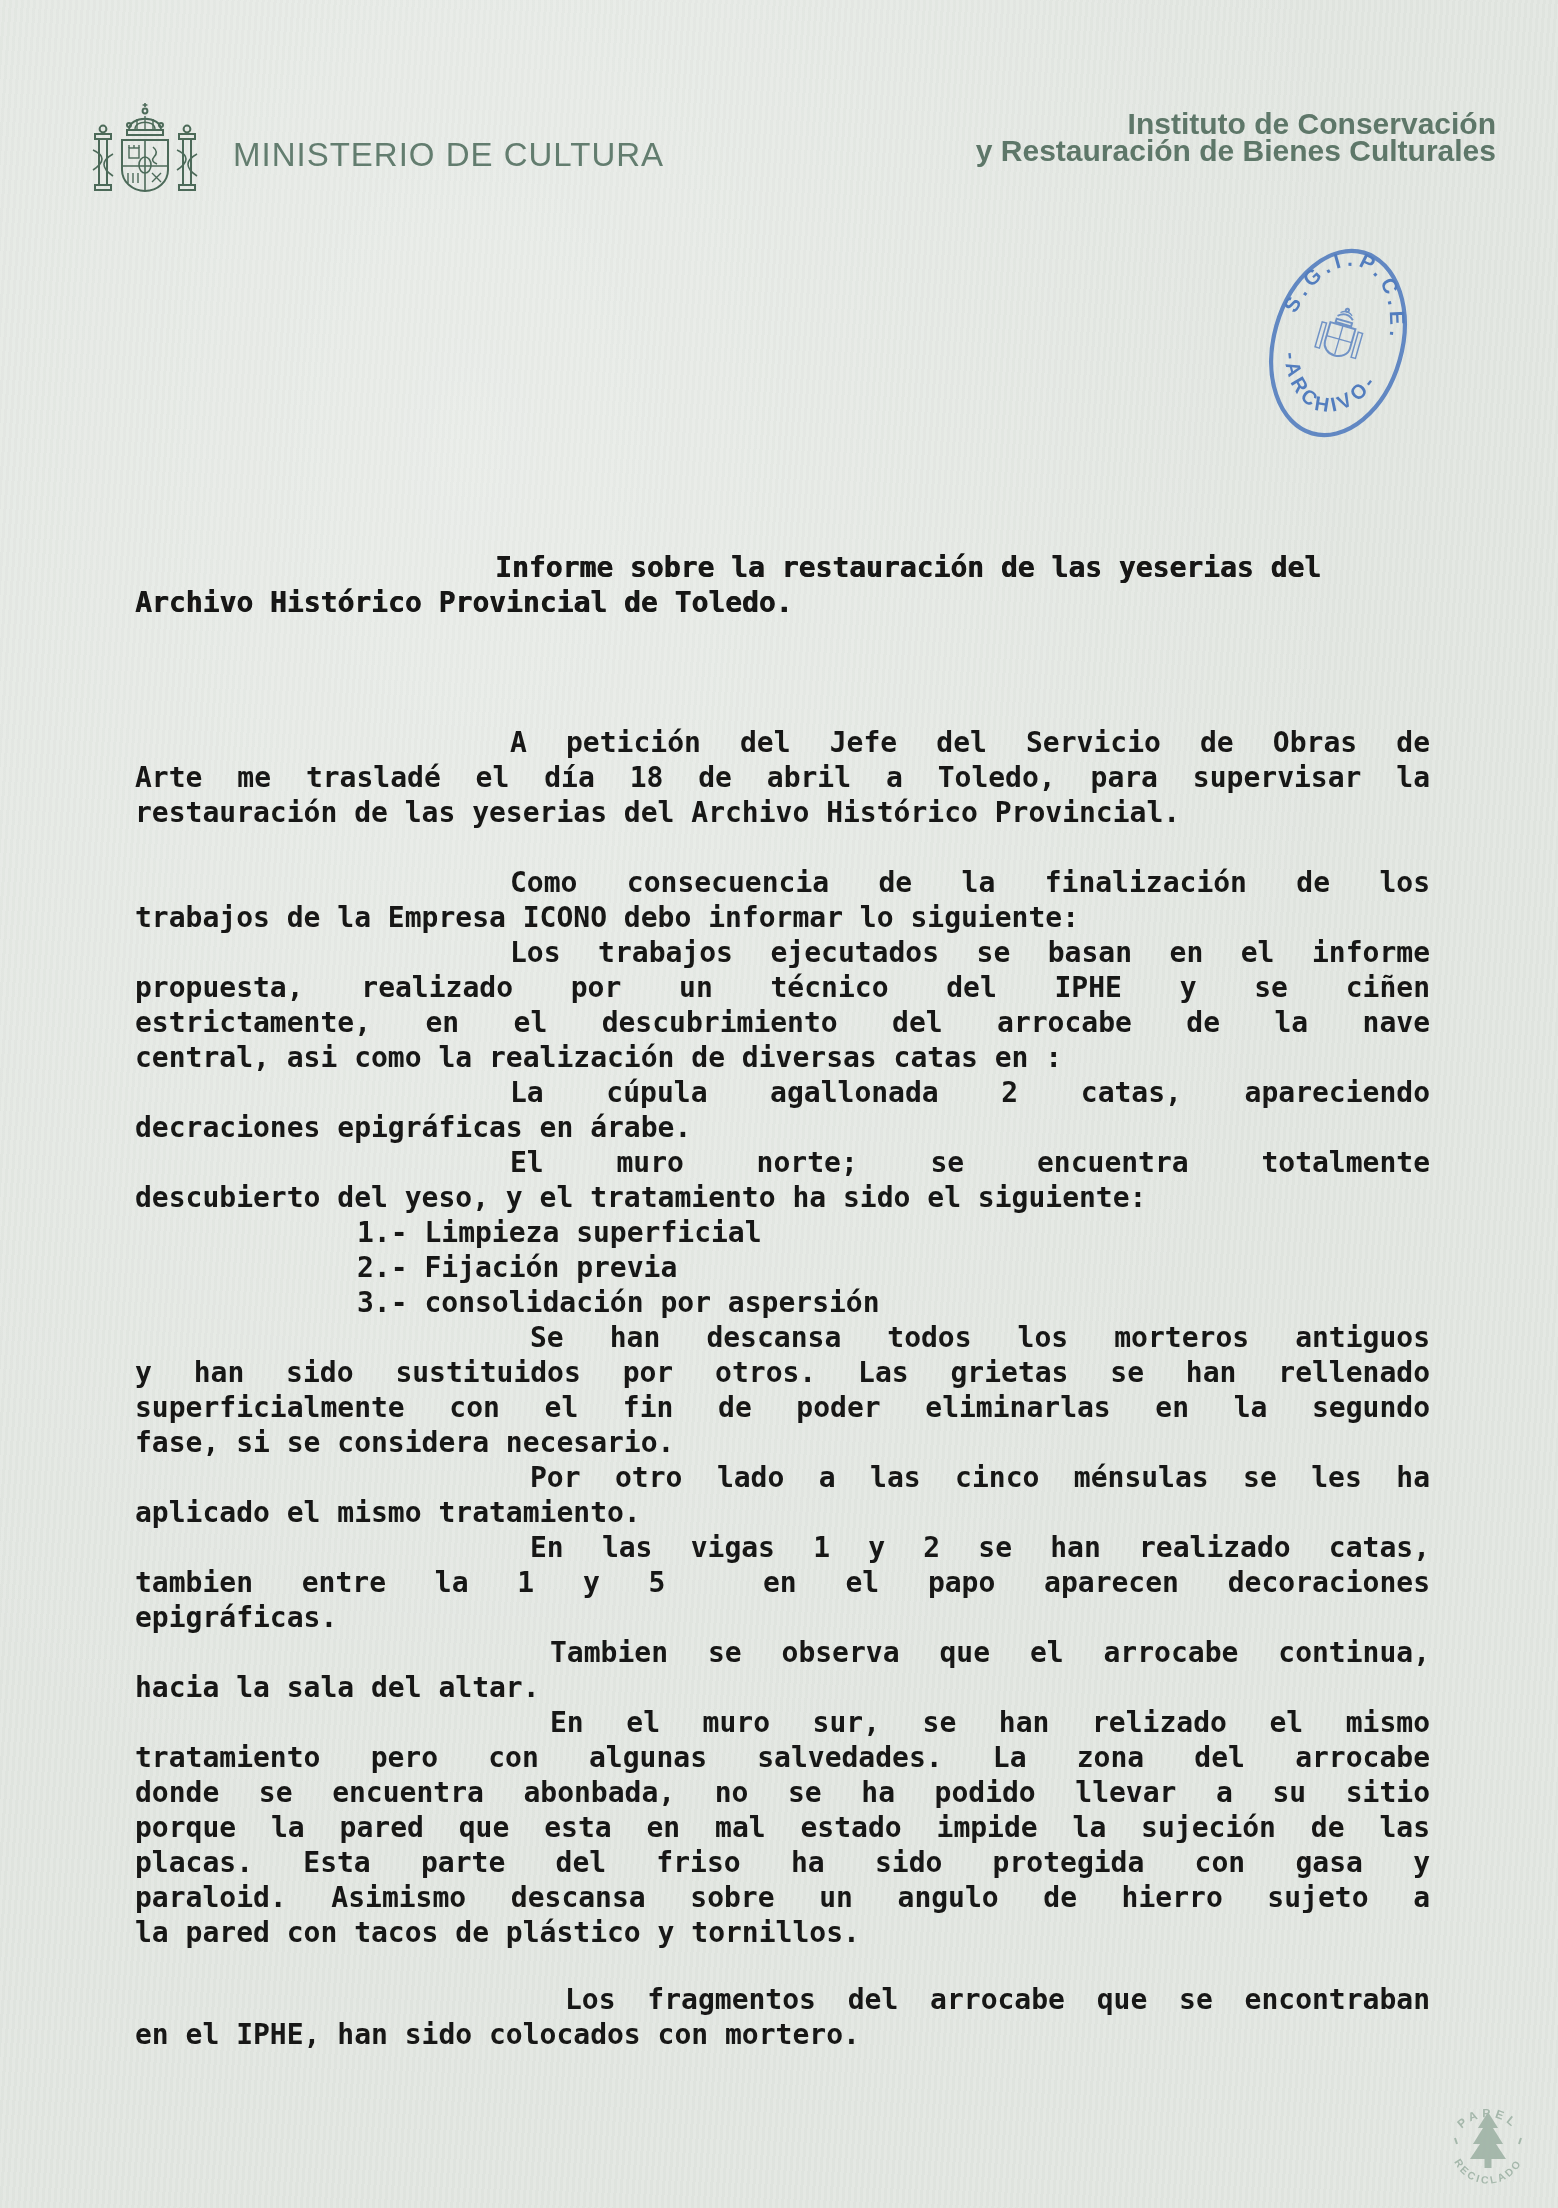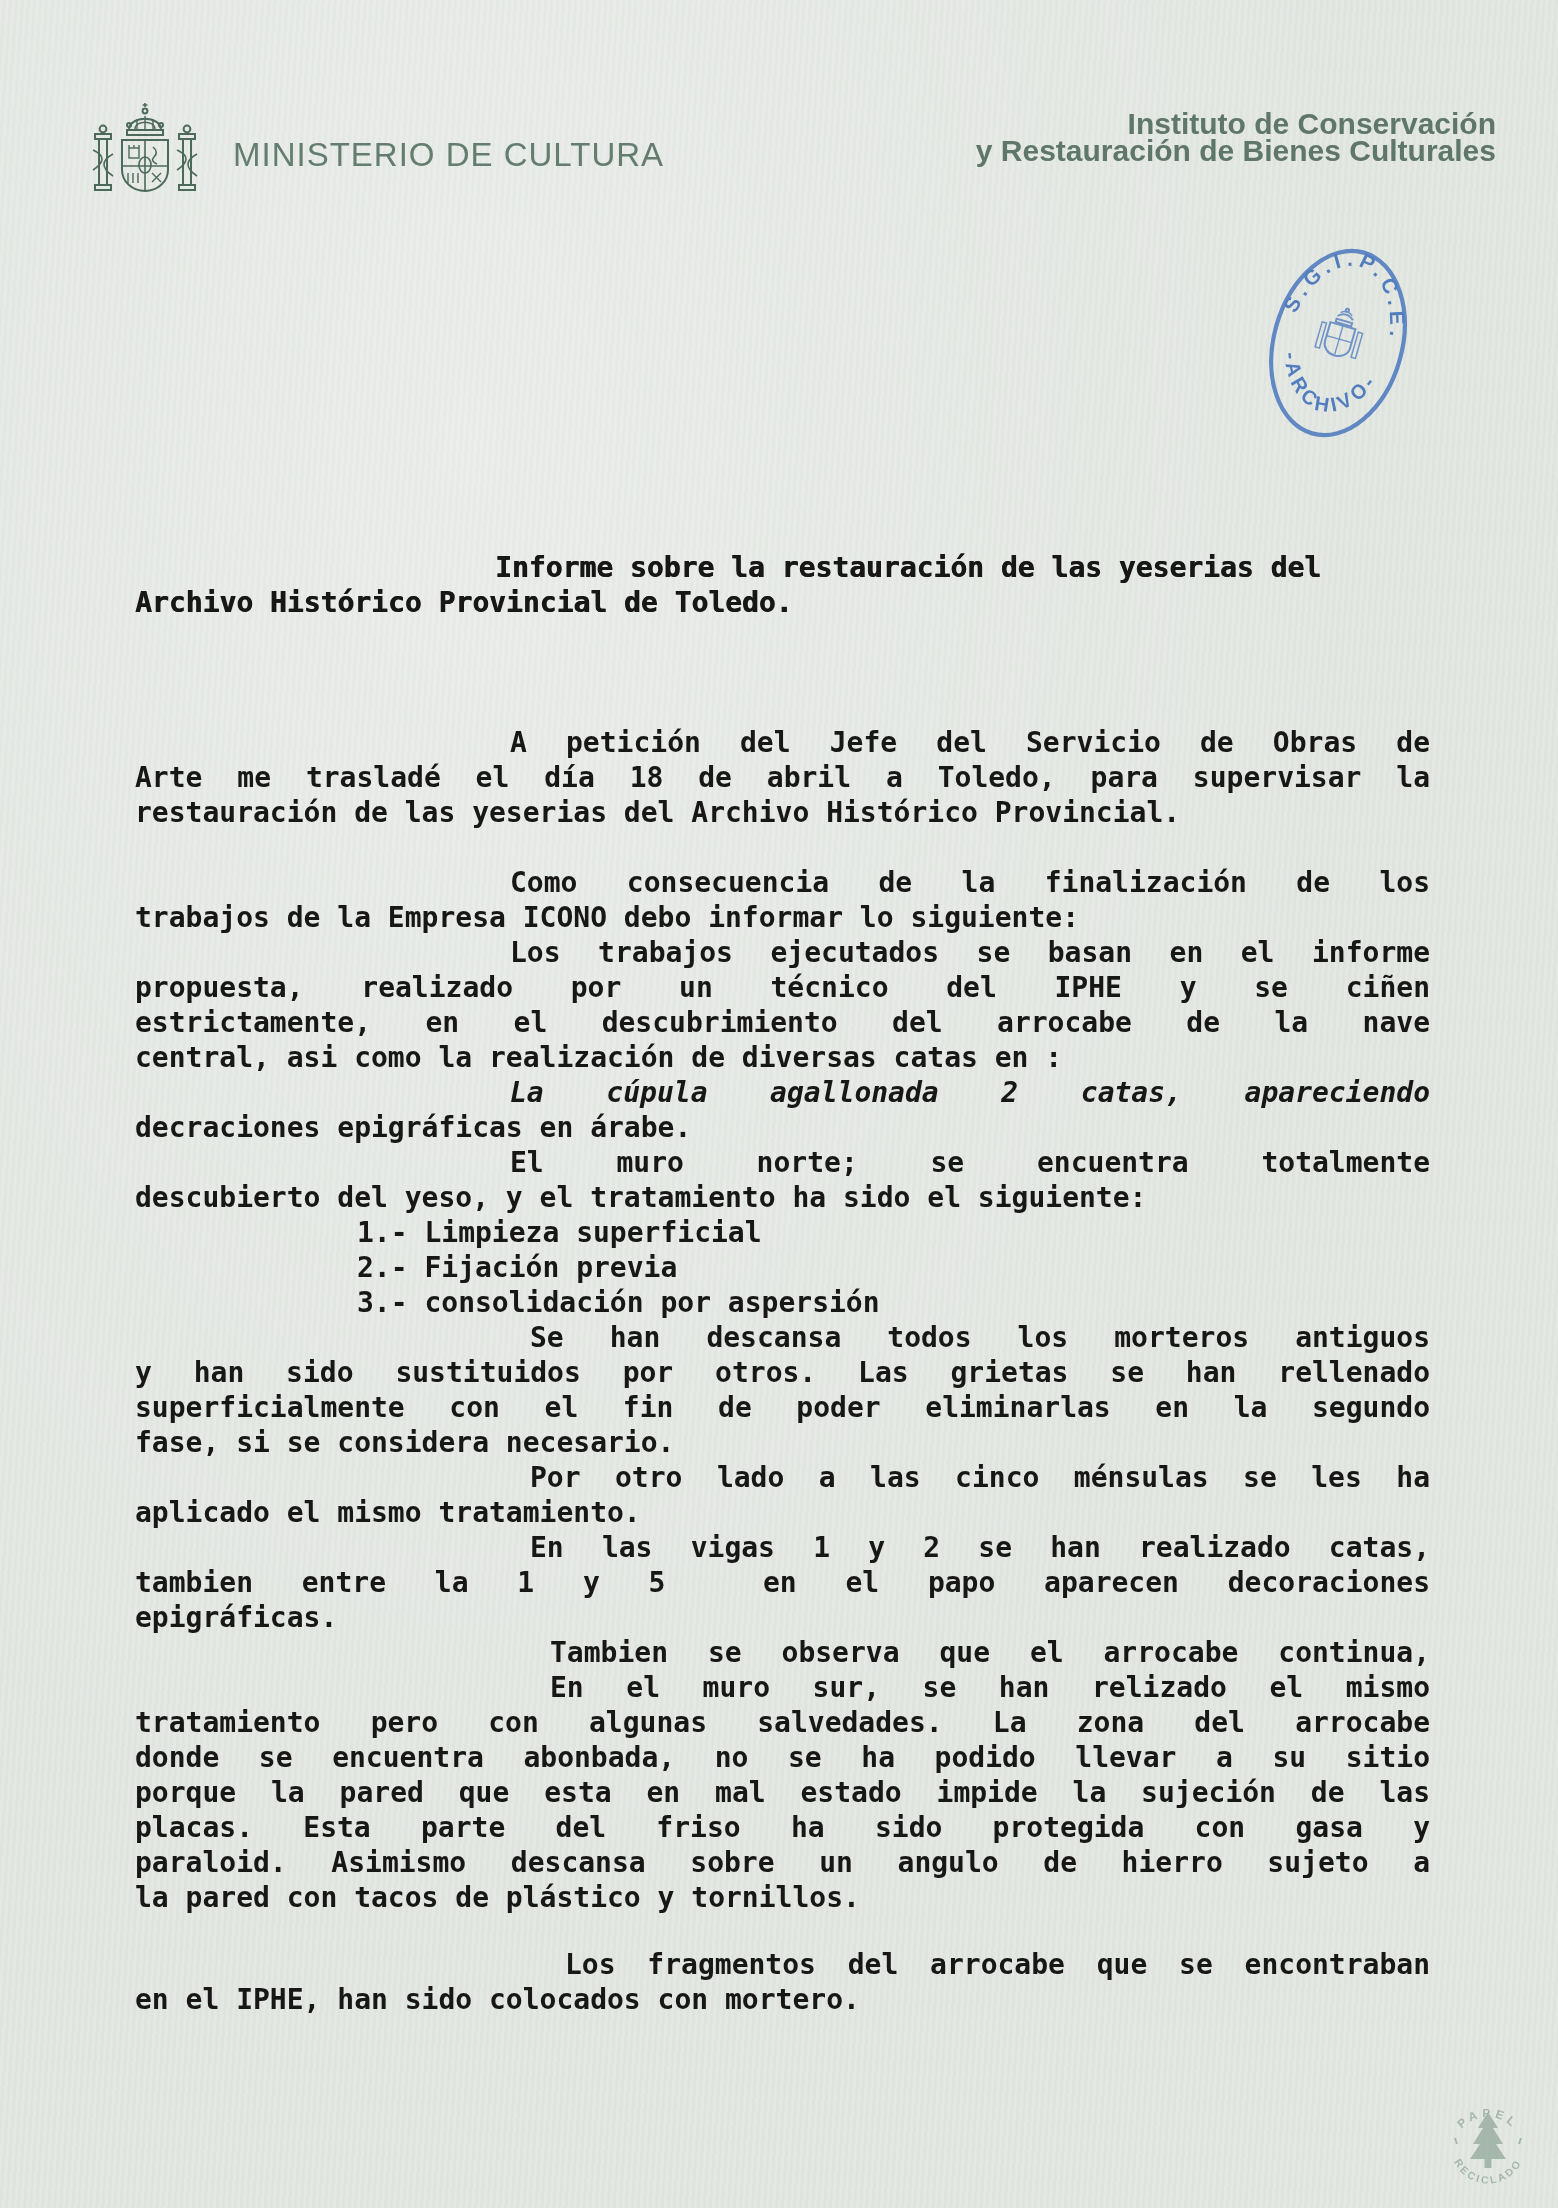--- a/index.html
+++ b/index.html
@@ -137,37 +137,38 @@
       <div class="ln j" style="text-indent: 375px;">A petición del Jefe del Servicio de Obras de</div>
       <div class="ln j">Arte me trasladé el día 18 de abril a Toledo, para supervisar la</div>
       <div class="ln e">restauración de las yeserias del Archivo Histórico Provincial.</div>
       <div class="ln bl"></div>
       <div class="ln j" style="text-indent: 375px;">Como consecuencia de la finalización de los</div>
       <div class="ln e">trabajos de la Empresa ICONO debo informar lo siguiente:</div>
       <div class="ln j" style="text-indent: 375px;">Los trabajos ejecutados se basan en el informe</div>
       <div class="ln j">propuesta, realizado por un técnico del IPHE y se ciñen</div>
       <div class="ln j">estrictamente, en el descubrimiento del arrocabe de la nave</div>
       <div class="ln e">central, asi como la realización de diversas catas en :</div>
-      <div class="ln j" style="text-indent: 375px; font-style: italic;">La cúpula agallonada 2 catas, apareciendo</div>
+      <div class="ln j" style="text-indent: 375px;">La cúpula agallonada 2 catas, apareciendo</div>
       <div class="ln e">decraciones epigráficas en árabe.</div>
       <div class="ln j" style="text-indent: 375px;">El muro norte; se encuentra totalmente</div>
       <div class="ln e">descubierto del yeso, y el tratamiento ha sido el siguiente:</div>
       <div class="ln li" style="text-indent: 222px;">1.- Limpieza superficial</div>
       <div class="ln li" style="text-indent: 222px;">2.- Fijación previa</div>
       <div class="ln li" style="text-indent: 222px;">3.- consolidación por aspersión</div>
       <div class="ln j" style="text-indent: 395px;">Se han descansa todos los morteros antiguos</div>
       <div class="ln j">y han sido sustituidos por otros. Las grietas se han rellenado</div>
       <div class="ln j">superficialmente con el fin de poder eliminarlas en la segundo</div>
       <div class="ln e">fase, si se considera necesario.</div>
       <div class="ln j" style="text-indent: 395px;">Por otro lado a las cinco ménsulas se les ha</div>
       <div class="ln e">aplicado el mismo tratamiento.</div>
       <div class="ln j" style="text-indent: 395px;">En las vigas 1 y 2 se han realizado catas,</div>
       <div class="ln j">tambien entre la 1 y 5  en el papo aparecen decoraciones</div>
       <div class="ln e">epigráficas.</div>
       <div class="ln j" style="text-indent: 415px;">Tambien se observa que el arrocabe continua,</div>
+      <div class="ln e">hacia la sala del altar.</div>
       <div class="ln j" style="text-indent: 415px;">En el muro sur, se han relizado el mismo</div>
       <div class="ln j">tratamiento pero con algunas salvedades. La zona del arrocabe</div>
       <div class="ln j">donde se encuentra abonbada, no se ha podido llevar a su sitio</div>
       <div class="ln j">porque la pared que esta en mal estado impide la sujeción de las</div>
       <div class="ln j">placas. Esta parte del friso ha sido protegida con gasa y</div>
       <div class="ln j">paraloid. Asimismo descansa sobre un angulo de hierro sujeto a</div>
       <div class="ln e">la pared con tacos de plástico y tornillos.</div>
       <div class="ln j" style="text-indent: 430px; margin-top: 32px;">Los fragmentos del arrocabe que se encontraban</div>
       <div class="ln e">en el IPHE, han sido colocados con mortero.</div>
     </div>

